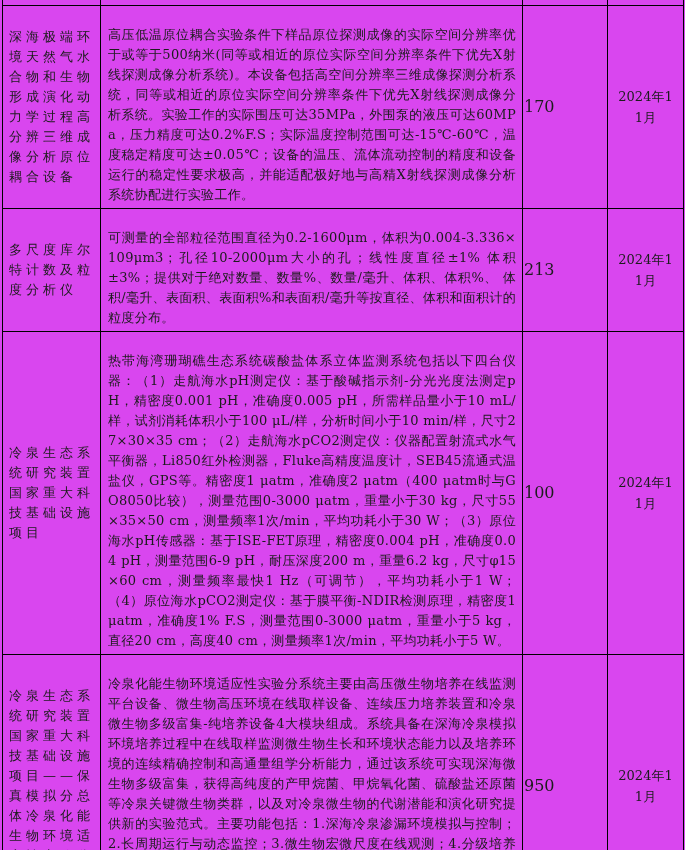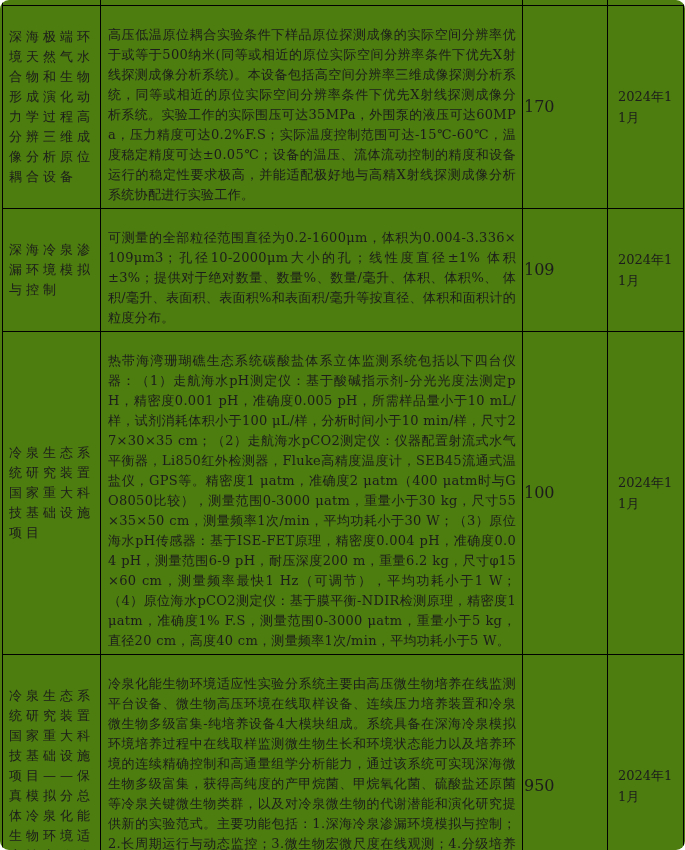--- a/index.html
+++ b/index.html
@@ -4,25 +4,24 @@
 <style>
   html, body {
     margin: 0;
     padding: 0;
     background: #ffffff;
   }
   .page {
     position: relative;
     width: 685px;
     height: 850px;
-    background: #4d7c0f;
+    background: #d946ef;
     overflow: hidden;
     font-family: "DejaVu Serif", "Liberation Serif", serif;
     color: #1c1c1c;
-    border-radius: 9px;
   }
   table.doc-table {
     border-collapse: collapse;
     table-layout: fixed;
     width: 681px;
     margin-left: 2px;
     border: none;
   }
   table.doc-table td {
     border: 1px solid #000000;
@@ -49,21 +48,21 @@
     word-break: break-all;
     vertical-align: middle;
   }
   td.amount-cell {
     font-size: 16px;
     text-align: left;
   }
   td.date-cell {
     font-size: 13px;
     line-height: 21px;
-    text-align: left;
+    text-align: center;
     padding: 0 10px;
     word-break: break-all;
   }
 </style>
 </head>
 <body>
 
 <div class="page">
   <table class="doc-table">
     <colgroup>
@@ -81,23 +80,23 @@
       </tr>
 
       <tr style="height:200px;">
         <td class="name-cell">深海极端环境天然气水合物和生物形成演化动力学过程高分辨三维成像分析原位耦合设备</td>
         <td class="desc-cell">高压低温原位耦合实验条件下样品原位探测成像的实际空间分辨率优于或等于500纳米(同等或相近的原位实际空间分辨率条件下优先X射线探测成像分析系统)。本设备包括高空间分辨率三维成像探测分析系统，同等或相近的原位实际空间分辨率条件下优先X射线探测成像分析系统。实验工作的实际围压可达35MPa，外围泵的液压可达60MPa，压力精度可达0.2%F.S；实际温度控制范围可达-15℃-60℃，温度稳定精度可达±0.05℃；设备的温压、流体流动控制的精度和设备运行的稳定性要求极高，并能适配极好地与高精X射线探测成像分析系统协配进行实验工作。</td>
         <td class="amount-cell">170</td>
         <td class="date-cell">2024年11月</td>
       </tr>
 
       <tr style="height:102px;">
-        <td class="name-cell">深海冷泉渗漏环境模拟与控制</td>
+        <td class="name-cell">多尺度库尔特计数及粒度分析仪</td>
         <td class="desc-cell">可测量的全部粒径范围直径为0.2-1600μm，体积为0.004-3.336×109μm3；孔径10-2000μm大小的孔；线性度直径±1% 体积±3%；提供对于绝对数量、数量%、数量/毫升、体积、体积%、 体积/毫升、表面积、表面积%和表面积/毫升等按直径、体积和面积计的粒度分布。</td>
-        <td class="amount-cell">109</td>
+        <td class="amount-cell">213</td>
         <td class="date-cell">2024年11月</td>
       </tr>
 
       <tr style="height:323px;">
         <td class="name-cell">冷泉生态系统研究装置国家重大科技基础设施项目</td>
         <td class="desc-cell">热带海湾珊瑚礁生态系统碳酸盐体系立体监测系统包括以下四台仪器：（1）走航海水pH测定仪：基于酸碱指示剂-分光光度法测定pH，精密度0.001 pH，准确度0.005 pH，所需样品量小于10 mL/样，试剂消耗体积小于100 μL/样，分析时间小于10 min/样，尺寸27×30×35 cm；（2）走航海水pCO2测定仪：仪器配置射流式水气平衡器，Li850红外检测器，Fluke高精度温度计，SEB45流通式温盐仪，GPS等。精密度1 μatm，准确度2 μatm（400 μatm时与GO8050比较），测量范围0-3000 μatm，重量小于30 kg，尺寸55×35×50 cm，测量频率1次/min，平均功耗小于30 W；（3）原位海水pH传感器：基于ISE-FET原理，精密度0.004 pH，准确度0.04 pH，测量范围6-9 pH，耐压深度200 m，重量6.2 kg，尺寸φ15×60 cm，测量频率最快1 Hz（可调节），平均功耗小于1 W；（4）原位海水pCO2测定仪：基于膜平衡-NDIR检测原理，精密度1 μatm，准确度1% F.S，测量范围0-3000 μatm，重量小于5 kg，直径20 cm，高度40 cm，测量频率1次/min，平均功耗小于5 W。</td>
         <td class="amount-cell">100</td>
         <td class="date-cell">2024年11月</td>
       </tr>
 

